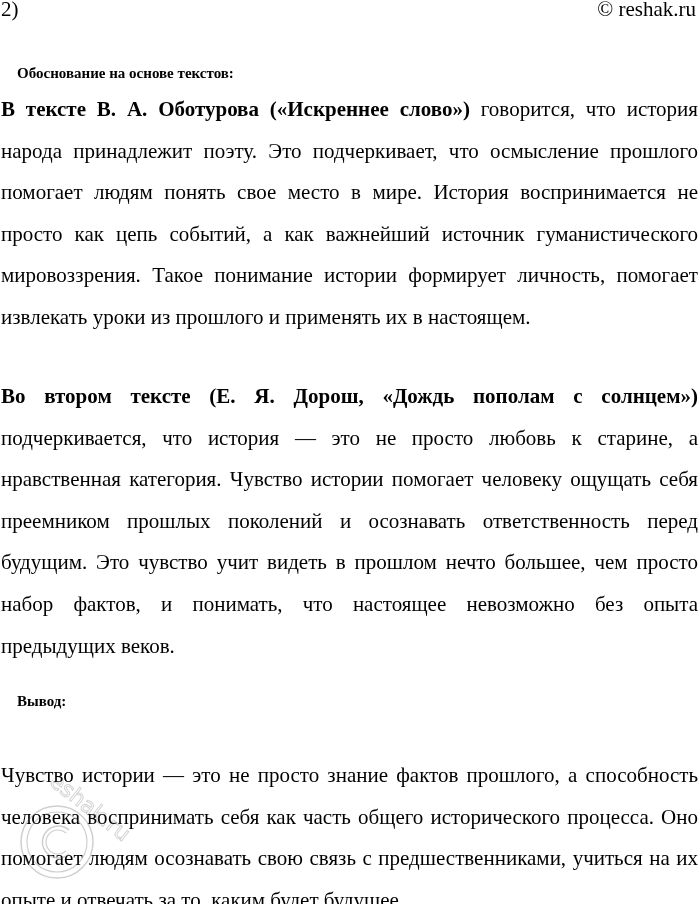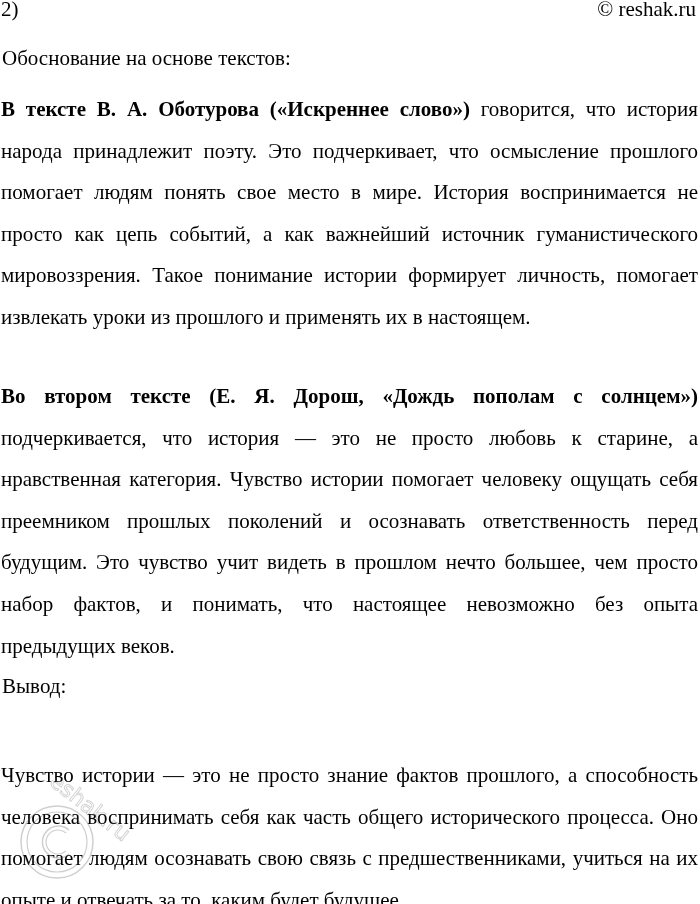--- a/index.html
+++ b/index.html
@@ -36,24 +36,24 @@
     top: 0;
   }
   .copyright {
     position: absolute;
     right: 0;
     top: 0;
   }
   .heading {
     position: absolute;
     left: 1px;
-    font-weight: normal;
-    font-size: 21px;
+    font-weight: bold;
+    font-size: 15px;
     line-height: 30px;
-    margin: 1px;
+    margin: 16px;
   }
   .para {
     position: absolute;
     left: 1px;
     width: 697px;
     font-size: 21px;
     line-height: 41.6px;
     text-align: justify;
     margin: 0;
   }

